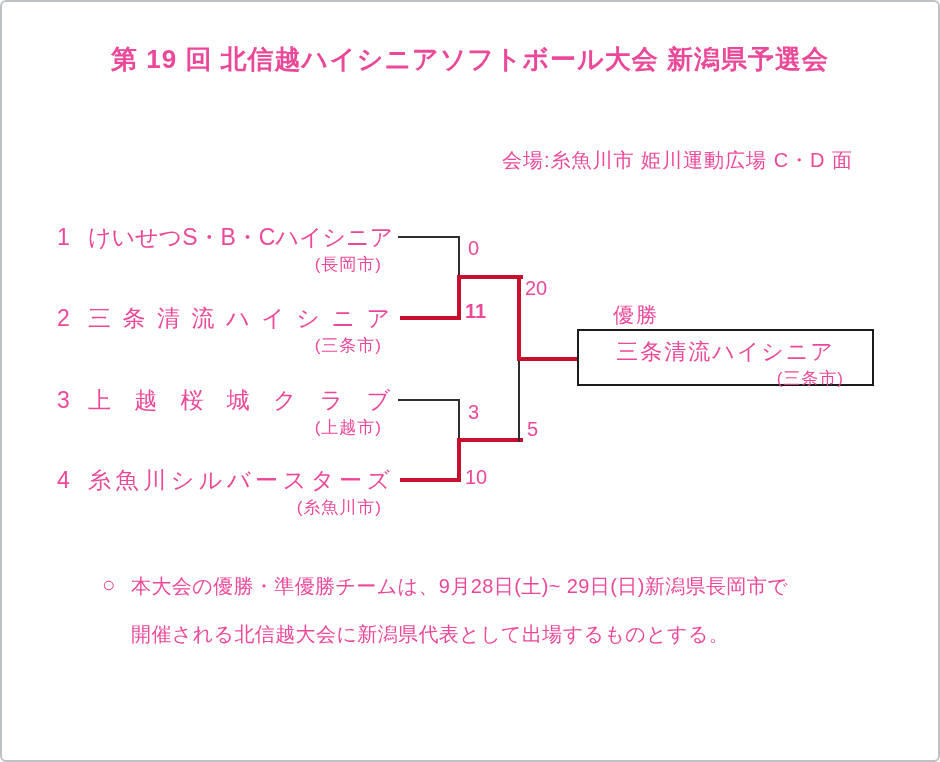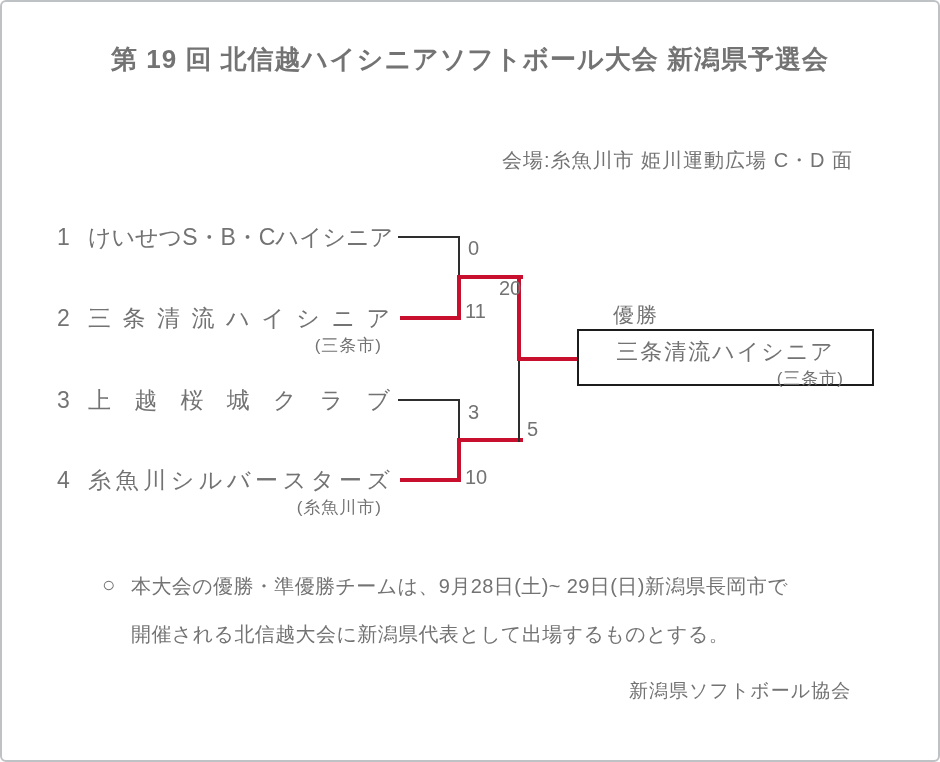--- a/index.html
+++ b/index.html
@@ -10,21 +10,21 @@
   * { box-sizing: border-box; }
   html, body { margin: 0; padding: 0; background: #ffffff; }
   .page {
     position: relative;
     width: 940px;
     height: 762px;
     background: #ffffff;
     border: 2px solid var(--page-border);
     border-radius: 6px;
     font-family: "Liberation Sans", sans-serif;
-    color: #737373;
+    color: #ec4899;
     overflow: hidden;
   }
   .abs { position: absolute; }
 
   .title {
     top: 40px; left: 0; width: 100%;
     margin: 0;
     text-align: center;
     font-size: 26px;
     font-weight: 700;
@@ -96,31 +96,33 @@
 <div class="page">
 
   <h1 class="abs title">第 19 回 北信越ハイシニアソフトボール大会 新潟県予選会</h1>
 
   <div class="abs meta-line meta-venue">会場:糸魚川市 姫川運動広場 C・D 面</div>
 
   <div class="abs team-row" style="left:86px; top:221px;">
     <span class="seed">1</span>
     <span class="team-name">けいせつS・B・Cハイシニア</span>
   </div>
+  <div class="abs city" style="left:86px; top:251px;">(長岡市)</div>
 
   <div class="abs team-row" style="left:86px; top:302px;">
     <span class="seed">2</span>
     <span class="team-name">三条清流ハイシニア</span>
   </div>
   <div class="abs city" style="left:86px; top:332px;">(三条市)</div>
 
   <div class="abs team-row" style="left:86px; top:384px;">
     <span class="seed">3</span>
     <span class="team-name">上越桜城クラブ</span>
   </div>
+  <div class="abs city" style="left:86px; top:414px;">(上越市)</div>
 
   <div class="abs team-row" style="left:86px; top:464px;">
     <span class="seed">4</span>
     <span class="team-name">糸魚川シルバースターズ</span>
   </div>
   <div class="abs city" style="left:86px; top:494px;">(糸魚川市)</div>
 
   <div class="hline black-line" style="left:396px; top:234px; width:61px; height:2px;"></div>
   <div class="vline black-line" style="left:456px; top:234px; width:2px; height:42px;"></div>
   <div class="vline red-line" style="left:455px; top:273px; width:4px; height:45px;"></div>
@@ -131,33 +133,32 @@
   <div class="vline black-line" style="left:456px; top:397px; width:2px; height:41px;"></div>
   <div class="vline red-line" style="left:455px; top:436px; width:4px; height:44px;"></div>
   <div class="hline red-line" style="left:398px; top:476px; width:61px; height:4px;"></div>
   <div class="hline red-line" style="left:455px; top:436px; width:66px; height:4px;"></div>
 
   <div class="vline black-line" style="left:516px; top:359px; width:2px; height:81px;"></div>
   <div class="vline red-line" style="left:515px; top:273px; width:4px; height:86px;"></div>
   <div class="hline red-line" style="left:515px; top:355px; width:62px; height:4px;"></div>
 
   <div class="abs score" style="left:466px; top:236px;">0</div>
-  <div class="abs score" style="left:463px; top:299px;">11</div>
-  <div class="abs score" style="left:497px; top:276px;">20</div>
+  <div class="abs score" style="left:463px; top:299px;font-weight:bold;">11</div>
+  <div class="abs score" style="left:523px; top:276px;">20</div>
   <div class="abs score" style="left:466px; top:400px;">3</div>
   <div class="abs score" style="left:525px; top:417px;">5</div>
   <div class="abs score" style="left:463px; top:465px;">10</div>
 
   <div class="abs champ-label">優勝</div>
   <div class="abs champ-box">
     <div class="champ-name">三条清流ハイシニア</div>
     <div class="champ-city">(三条市)</div>
   </div>
 
   <div class="abs note-bullet">○</div>
   <div class="abs note-line note-line1">本大会の優勝・準優勝チームは、9月28日(土)~ 29日(日)新潟県長岡市で</div>
   <div class="abs note-line note-line2">開催される北信越大会に新潟県代表として出場するものとする。</div>
 
   <div class="abs footer">
-    <div>新潟県ソフトボール協会</div>
   </div>
 
 </div>
 
 </body></html>

